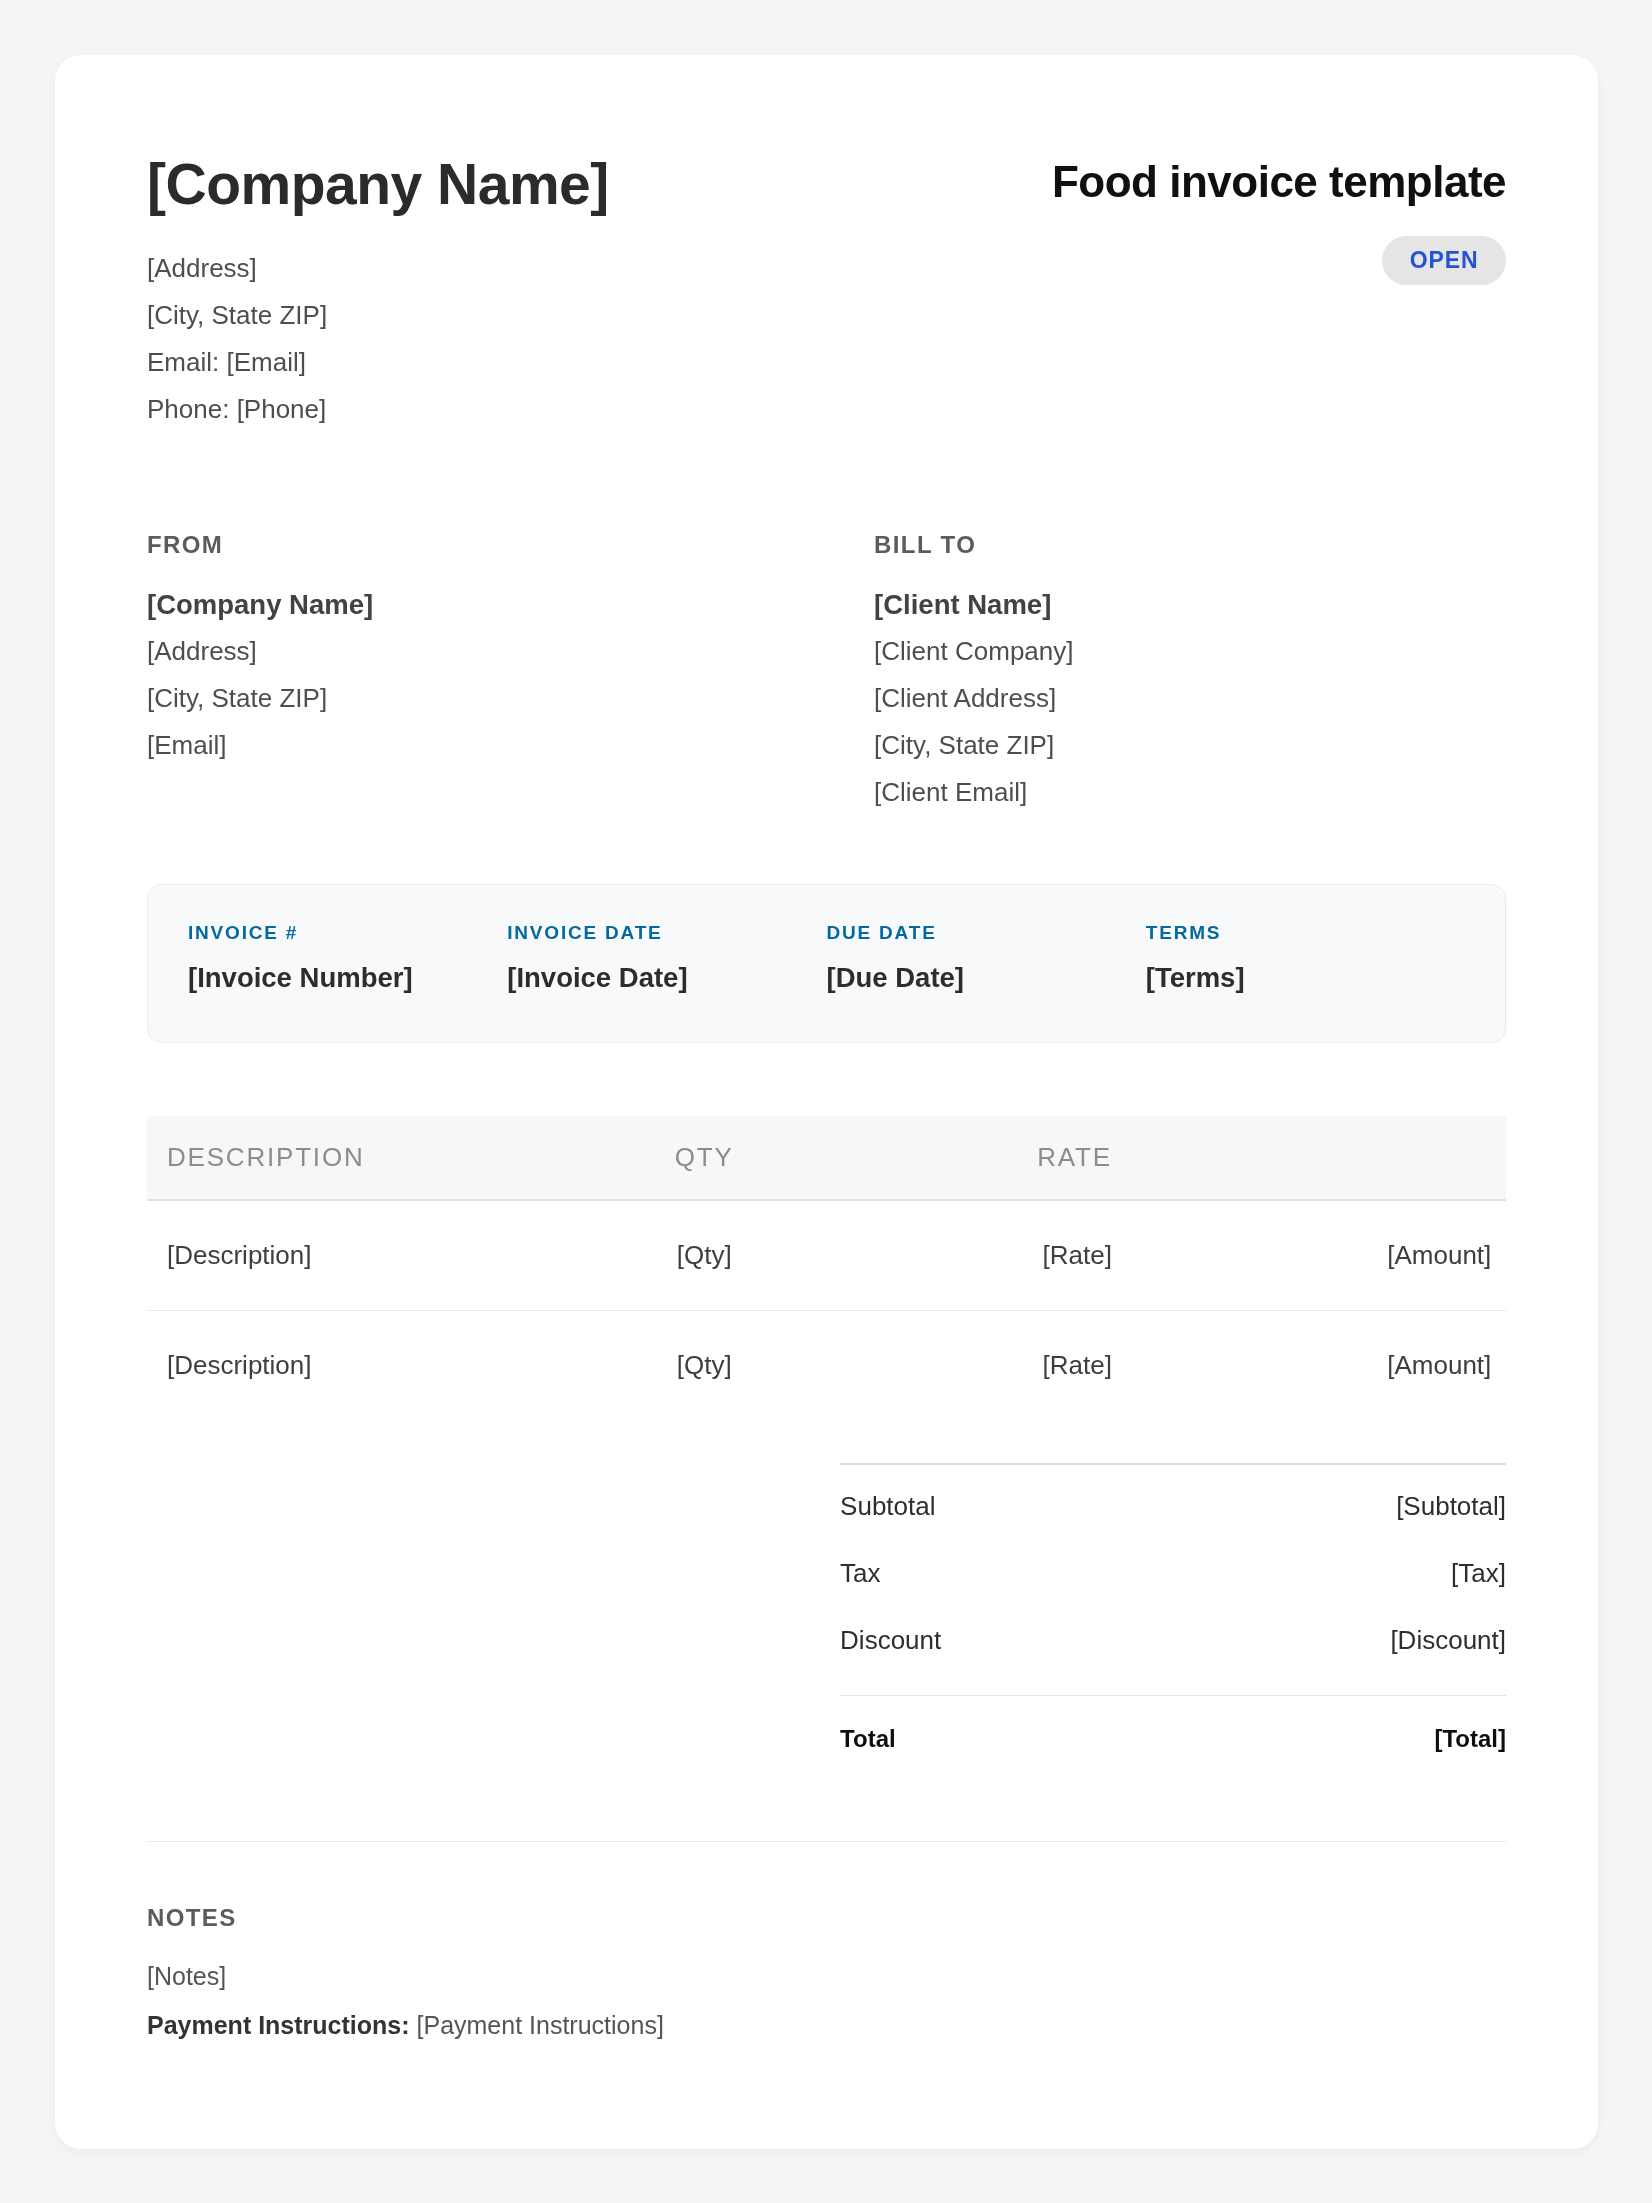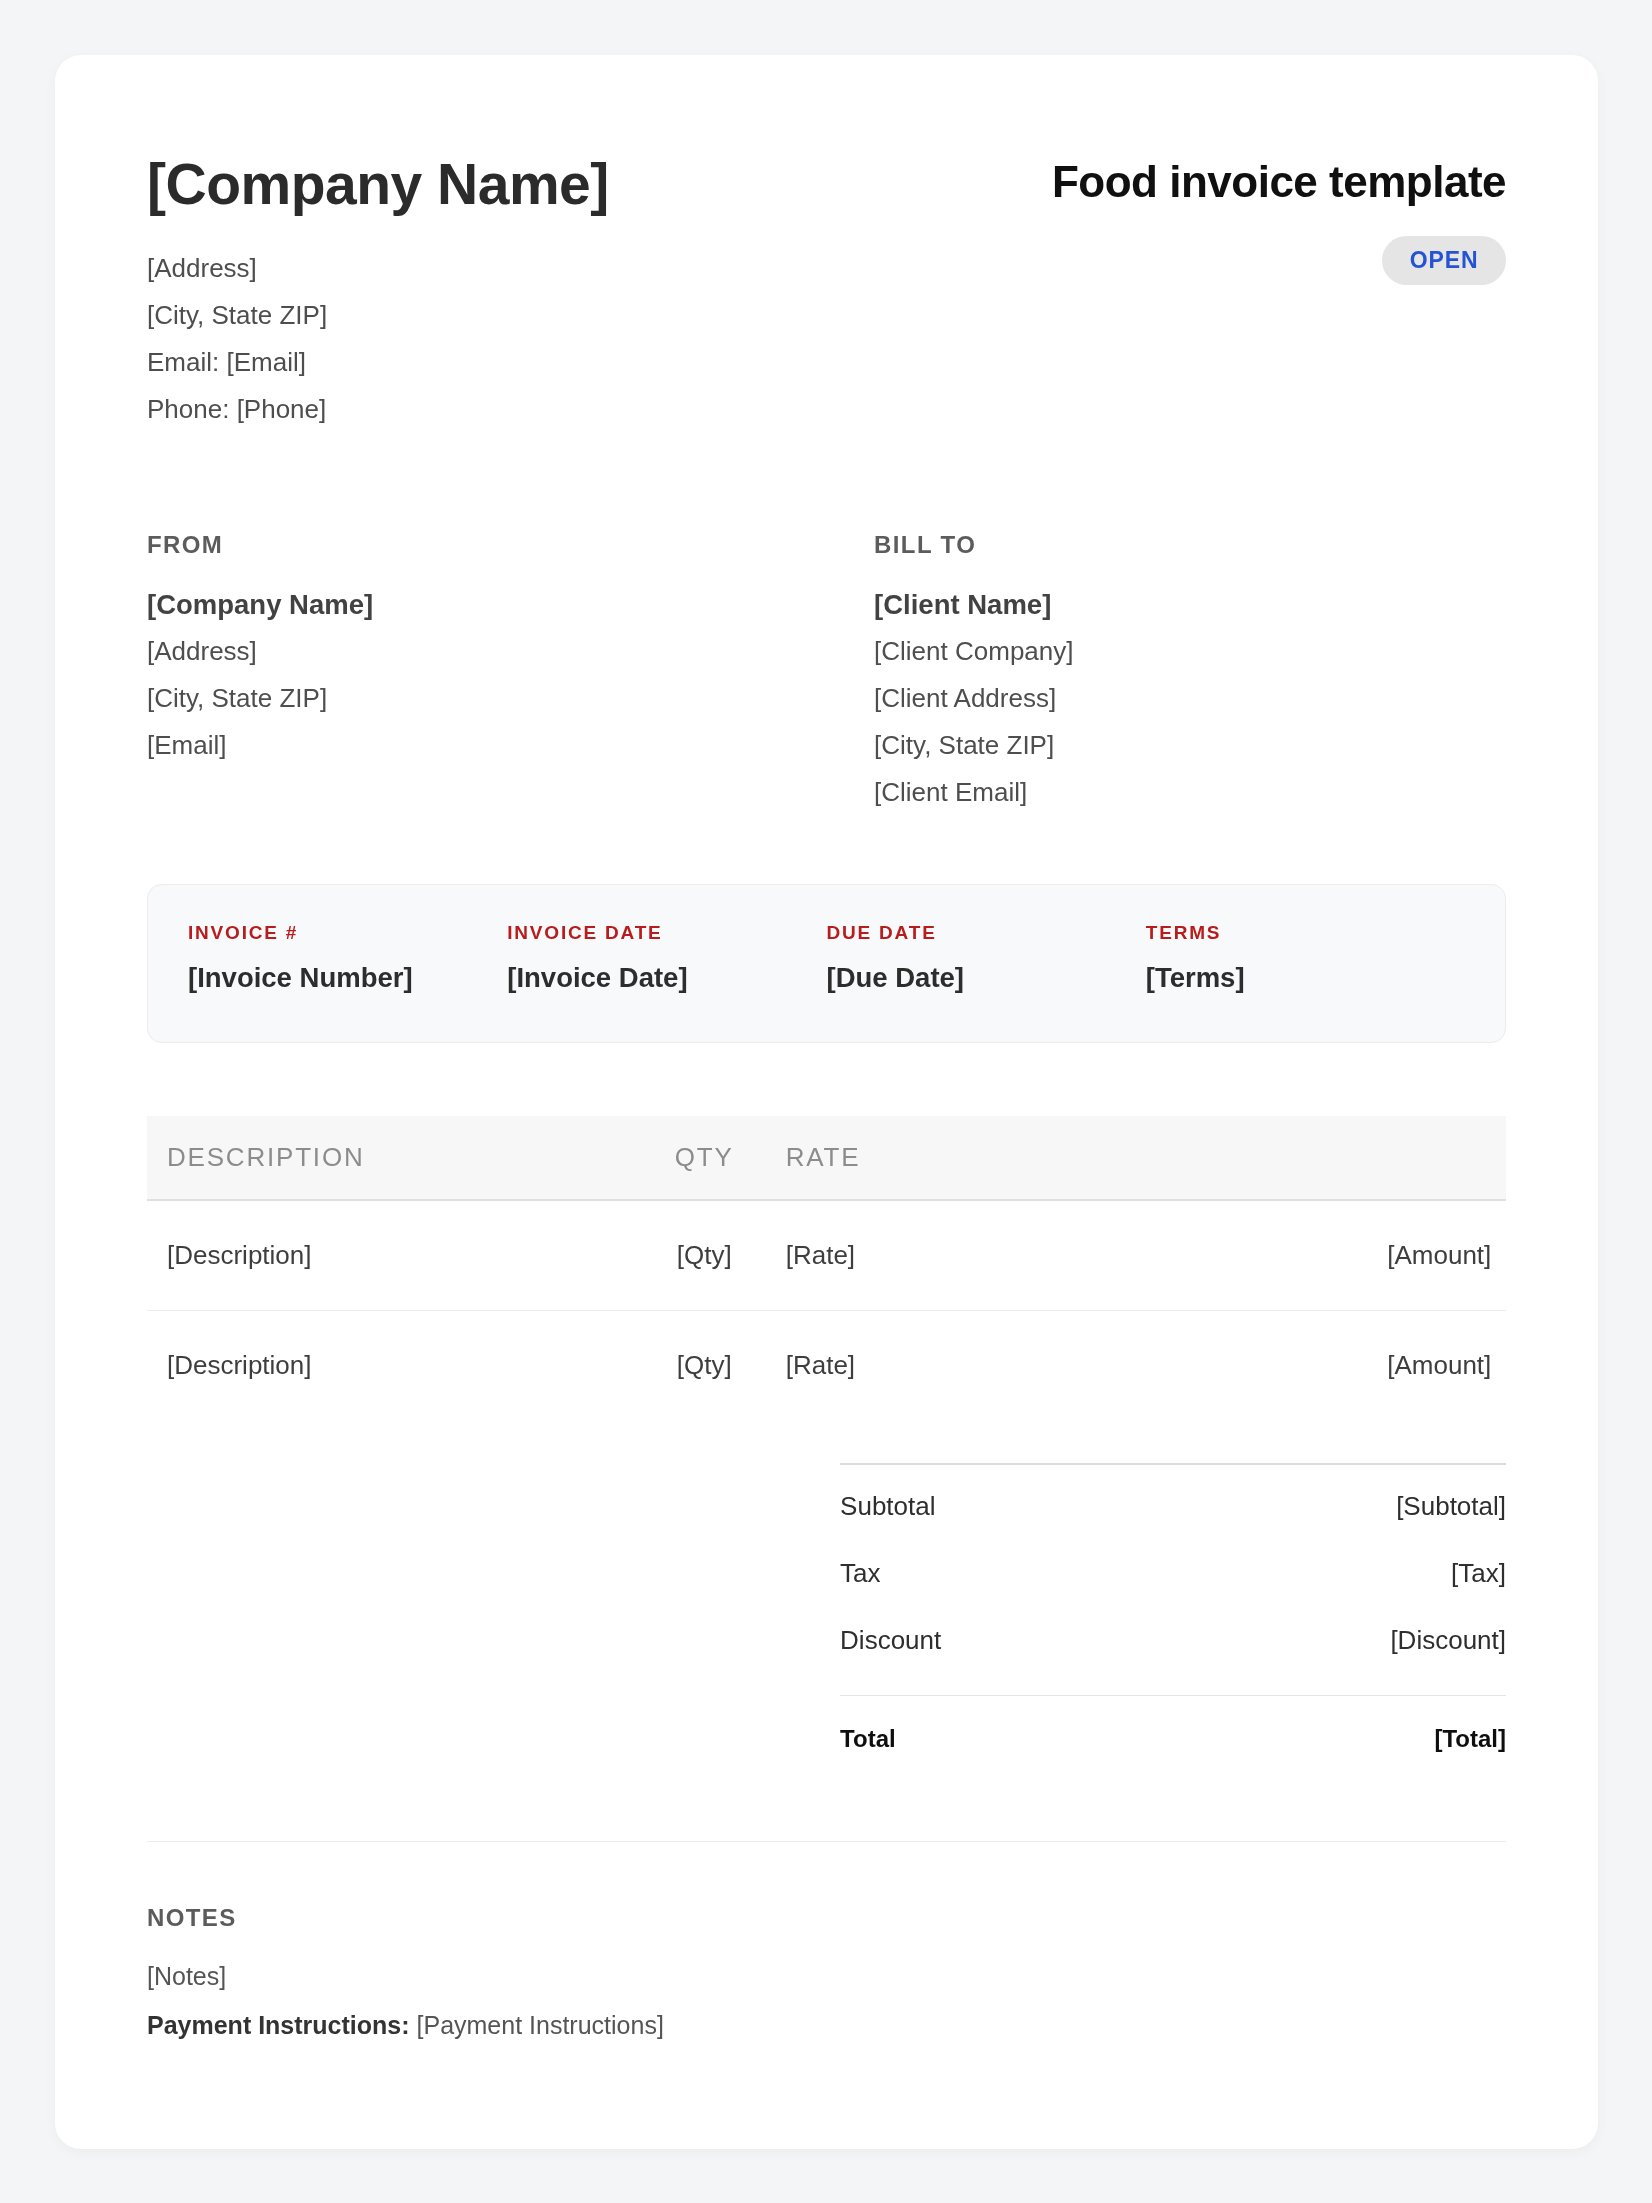--- a/index.html
+++ b/index.html
@@ -85,21 +85,21 @@
     background: #f8f9fa;
     border: 1.8px solid #ececee;
     border-radius: 14.7px;
     padding: 37px 40px 48px 40px;
     display: grid;
     grid-template-columns: 25% 25% 25% 25%;
   }
   .meta-label {
     font-size: 19px;
     font-weight: bold;
-    color: #b91c1c;
+    color: #0369a1;
     letter-spacing: 1.8px;
     margin-bottom: 18.4px;
   }
   .meta-value {
     font-size: 27.5px;
     font-weight: bold;
     color: #2d2d2d;
   }
 
   
@@ -121,21 +121,21 @@
     padding: 26px 0;
   }
   .trow > div {
     font-size: 26px;
     color: #3e3e3e;
     padding: 39px 0;
   }
   .trow.with-sep { border-bottom: 1.4px solid #ebebed; }
   .col-desc   { text-align: left;  padding-left: 20px !important; }
   .col-qty    { text-align: center; }
-  .col-rate   { text-align: left; }
+  .col-rate   { text-align: right; }
   .col-amount { text-align: right; padding-right: 14.7px !important; }
 
   
   .totals {
     width: 49%;
     margin-left: auto;
     margin-top: 43px;
     border-top: 2.8px solid #dddde0;
     padding-top: 26px;
   }

